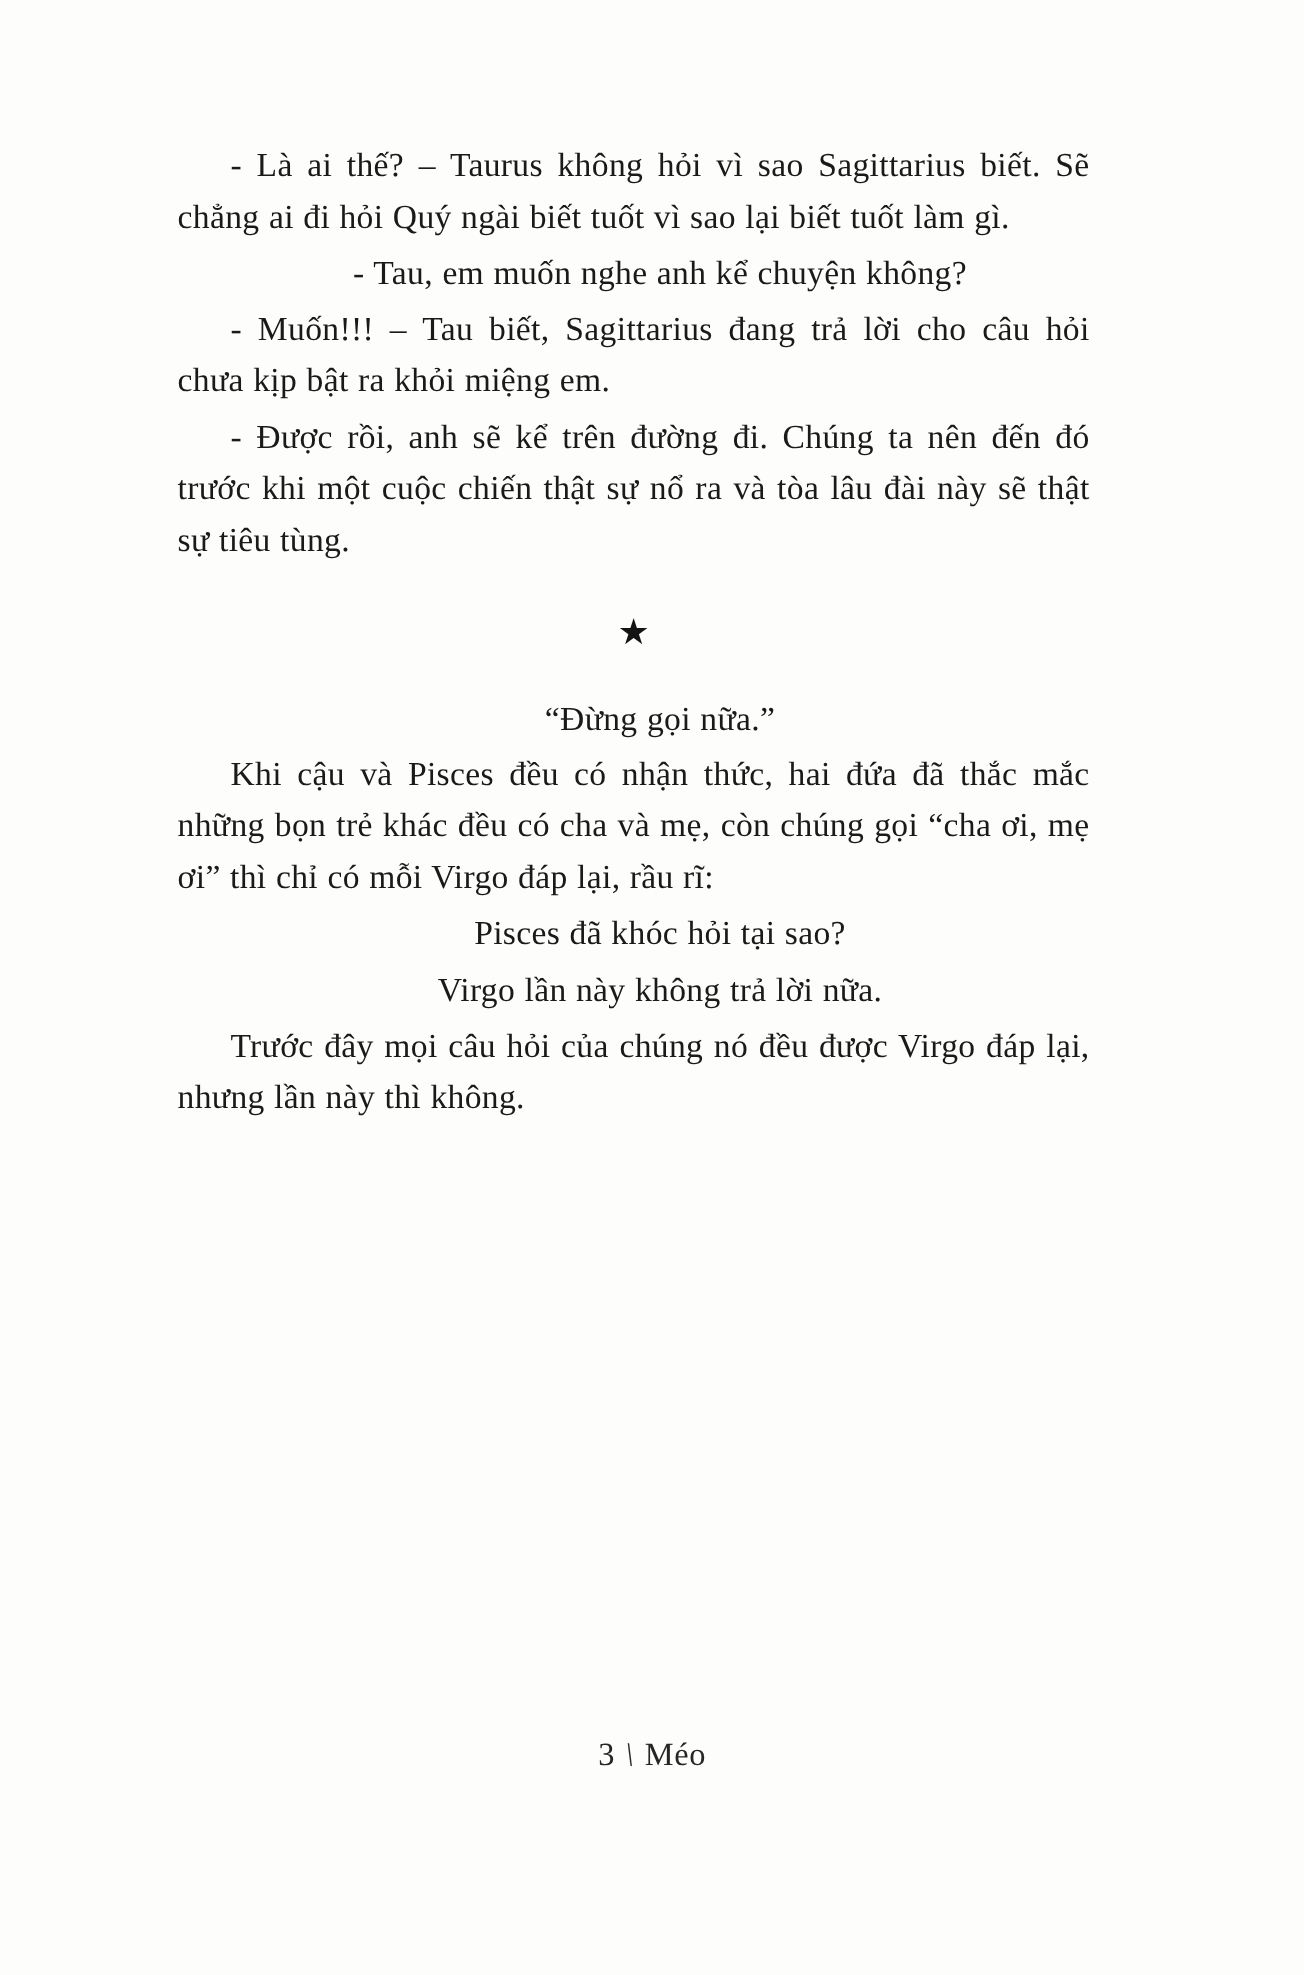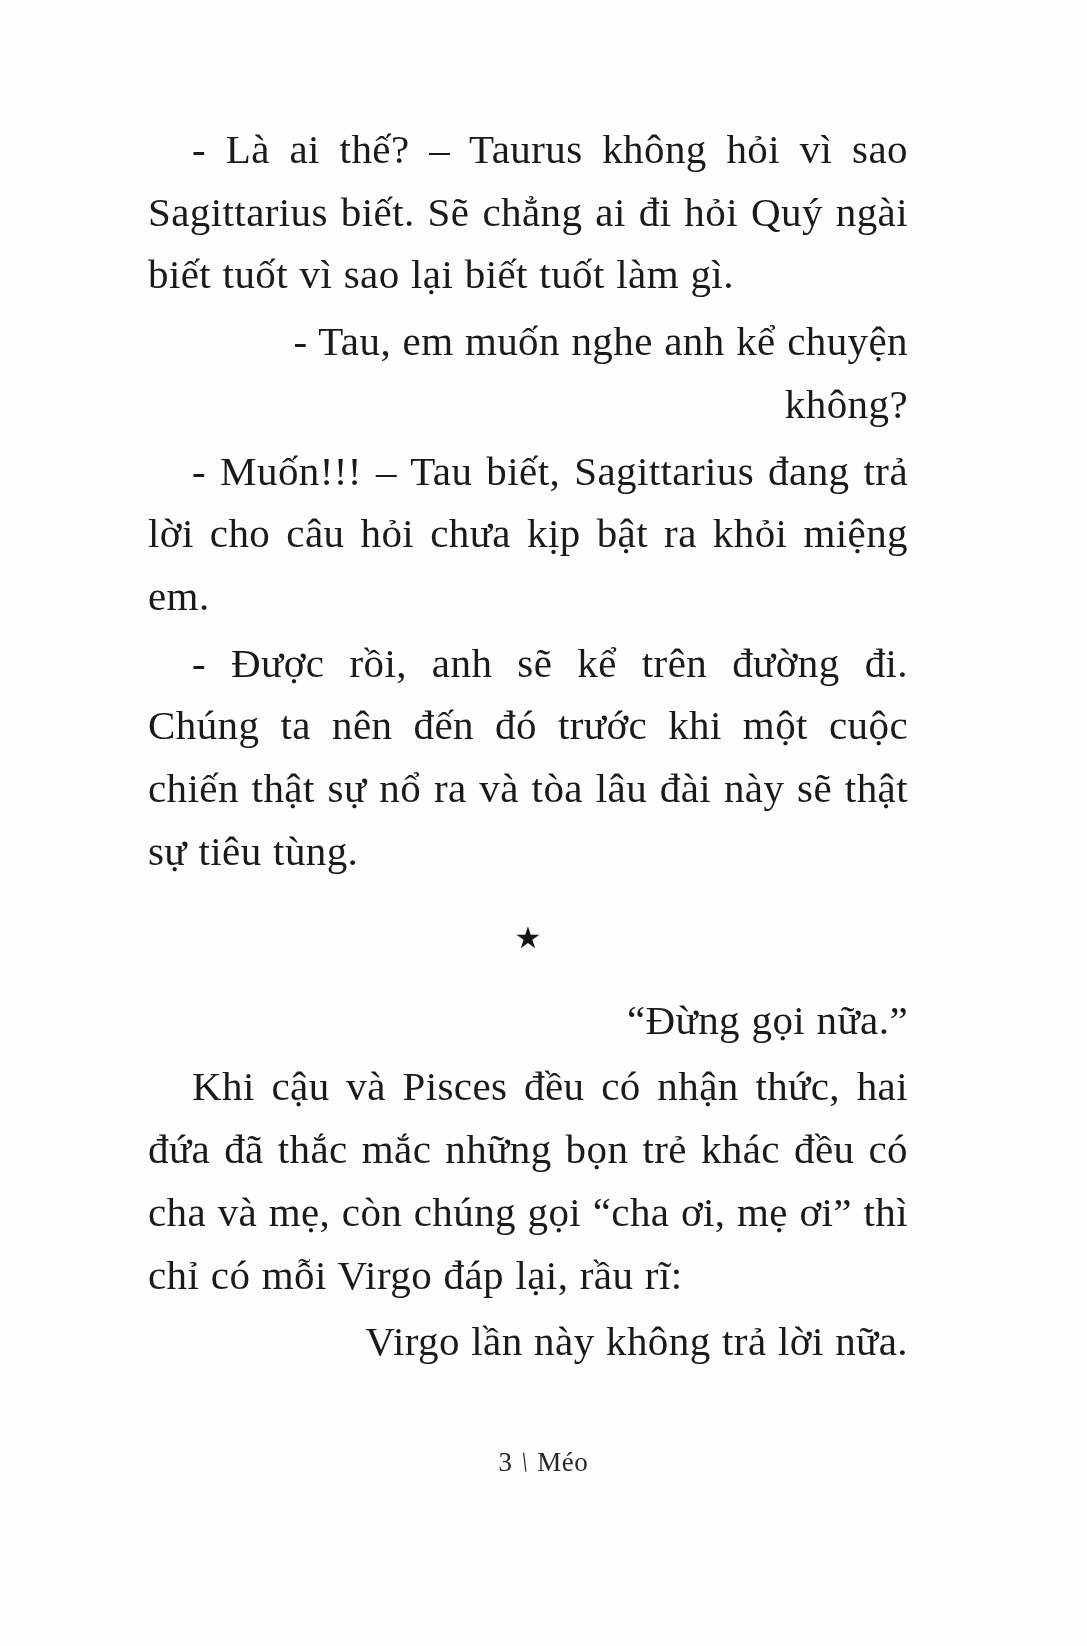--- a/index.html
+++ b/index.html
@@ -24,30 +24,30 @@
     background: #fdfdfb;
   }
   .text-column {
     position: absolute;
     left: 148px;
     top: 118px;
     width: 760px;
   }
   p.para {
     margin: 0 0 4px 0;
-    font-size: 41px;
+    font-size: 28px;
     line-height: 1.53;
     text-indent: 44px;
     text-align: justify;
     letter-spacing: 0.01em;
     word-spacing: 0.02em;
     font-family: Liberation Serif, serif;
   }
   p.para.nojust {
-    text-align: right;
+    text-align: center;
   }
   .divider {
     text-align: center;
     margin: 40px 0 36px 0;
     font-size: 30px;
     line-height: 1;
     color: #141414;
   }
   .footer {
     position: absolute;
@@ -81,21 +81,23 @@
 
     <p class="para">- Là ai thế? – Taurus không hỏi vì sao Sagittarius biết. Sẽ chẳng ai đi hỏi Quý ngài biết tuốt vì sao lại biết tuốt làm gì.</p>
     <p class="para nojust">- Tau, em muốn nghe anh kể chuyện không?</p>
     <p class="para">- Muốn!!! – Tau biết, Sagittarius đang trả lời cho câu hỏi chưa kịp bật ra khỏi miệng em.</p>
     <p class="para">- Được rồi, anh sẽ kể trên đường đi. Chúng ta nên đến đó trước khi một cuộc chiến thật sự nổ ra và tòa lâu đài này sẽ thật sự tiêu tùng.</p>
 
     <div class="divider">★</div>
 
     <p class="para nojust">“Đừng gọi nữa.”</p>
     <p class="para">Khi cậu và Pisces đều có nhận thức, hai đứa đã thắc mắc những bọn trẻ khác đều có cha và mẹ, còn chúng gọi “cha ơi, mẹ ơi” thì chỉ có mỗi Virgo đáp lại, rầu rĩ:</p>
+    <p class="para nojust">Pisces đã khóc hỏi tại sao?</p>
     <p class="para nojust">Virgo lần này không trả lời nữa.</p>
+    <p class="para">Trước đây mọi câu hỏi của chúng nó đều được Virgo đáp lại, nhưng lần này thì không.</p>
 
   </div>
 
   <div class="footer">
     <span class="pg">3</span><span class="sep">\</span><span class="brand">Méo</span>
   </div>
 
 </div>
 
 </body></html>

